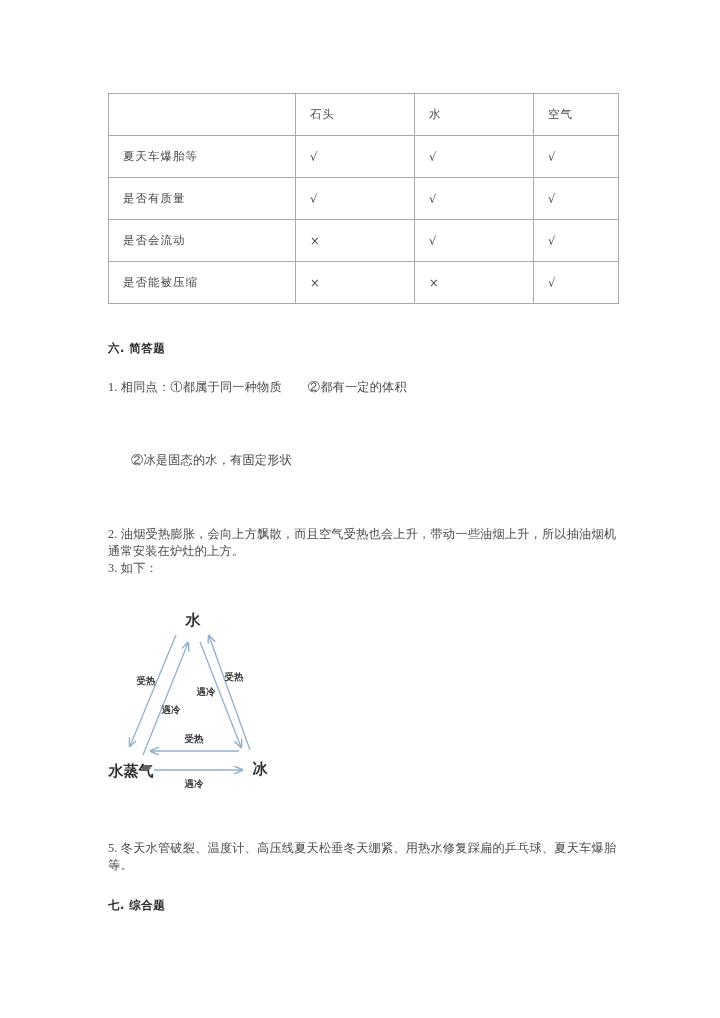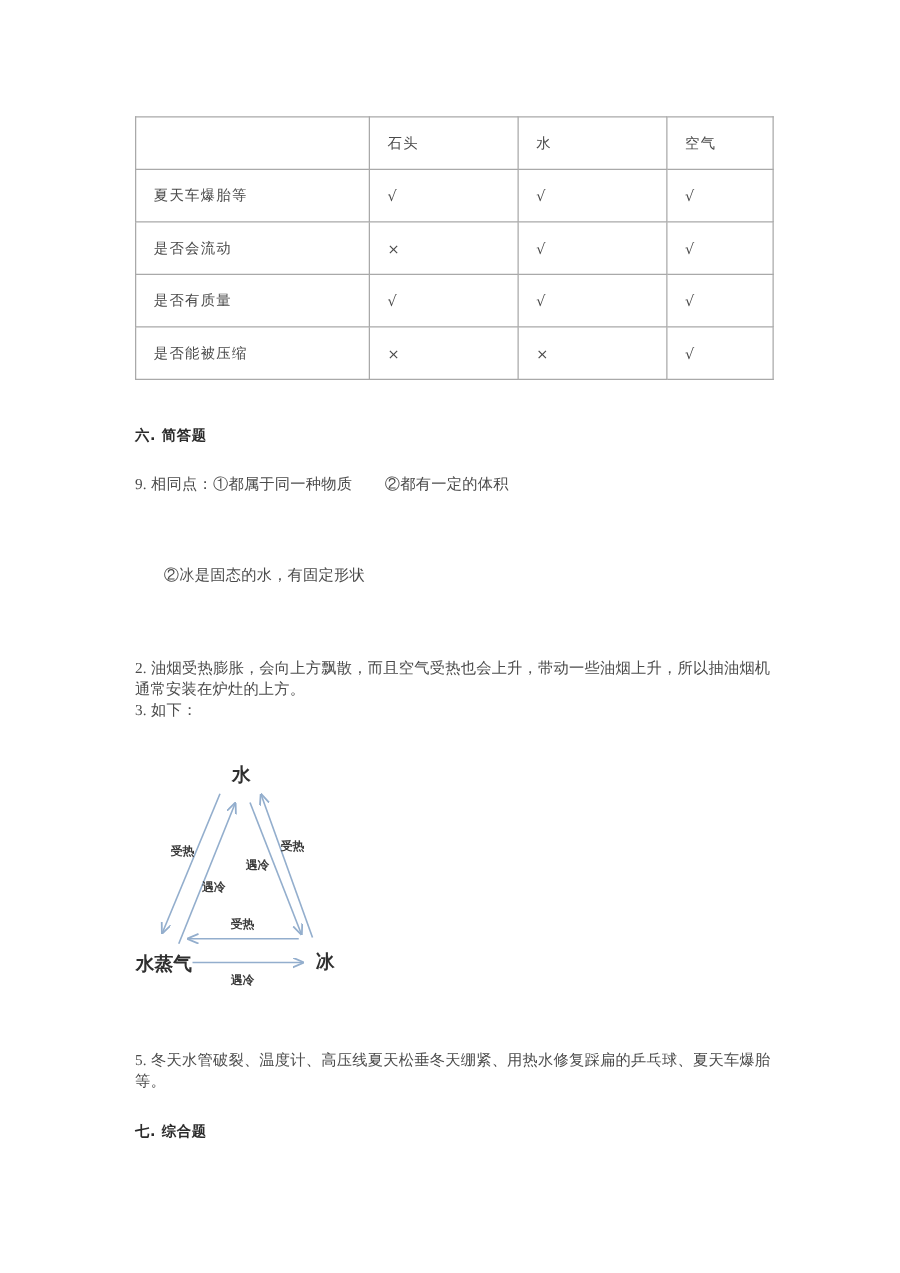--- a/index.html
+++ b/index.html
@@ -128,44 +128,44 @@
         </tr>
       </thead>
       <tbody>
         <tr>
           <td>夏天车爆胎等</td>
           <td class="mark">√</td>
           <td class="mark">√</td>
           <td class="mark">√</td>
         </tr>
         <tr>
+          <td>是否有质量</td>
+          <td class="mark">√</td>
+          <td class="mark">√</td>
+          <td class="mark">√</td>
+        </tr>
+        <tr>
           <td>是否会流动</td>
           <td class="mark">×</td>
-          <td class="mark">√</td>
-          <td class="mark">√</td>
-        </tr>
-        <tr>
-          <td>是否有质量</td>
-          <td class="mark">√</td>
           <td class="mark">√</td>
           <td class="mark">√</td>
         </tr>
         <tr>
           <td>是否能被压缩</td>
           <td class="mark">×</td>
           <td class="mark">×</td>
           <td class="mark">√</td>
         </tr>
       </tbody>
     </table>
   </div>
 
   <div class="sec-head" style="top:341px;text-align:center;">六. 简答题</div>
 
-  <div class="para" style="top:379px;">9. 相同点：①都属于同一种物质        ②都有一定的体积</div>
+  <div class="para" style="top:379px;">1. 相同点：①都属于同一种物质        ②都有一定的体积</div>
 
 
   <div class="para" style="top:452px;margin-left:23px;">②冰是固态的水，有固定形状</div>
 
 
   <div class="para wide" style="top:526px;">2. 油烟受热膨胀，会向上方飘散，而且空气受热也会上升，带动一些油烟上升，所以抽油烟机通常安装在炉灶的上方。</div>
 
   <div class="para" style="top:560px;text-align:right;">3. 如下：</div>
 
   <div class="diagram">

